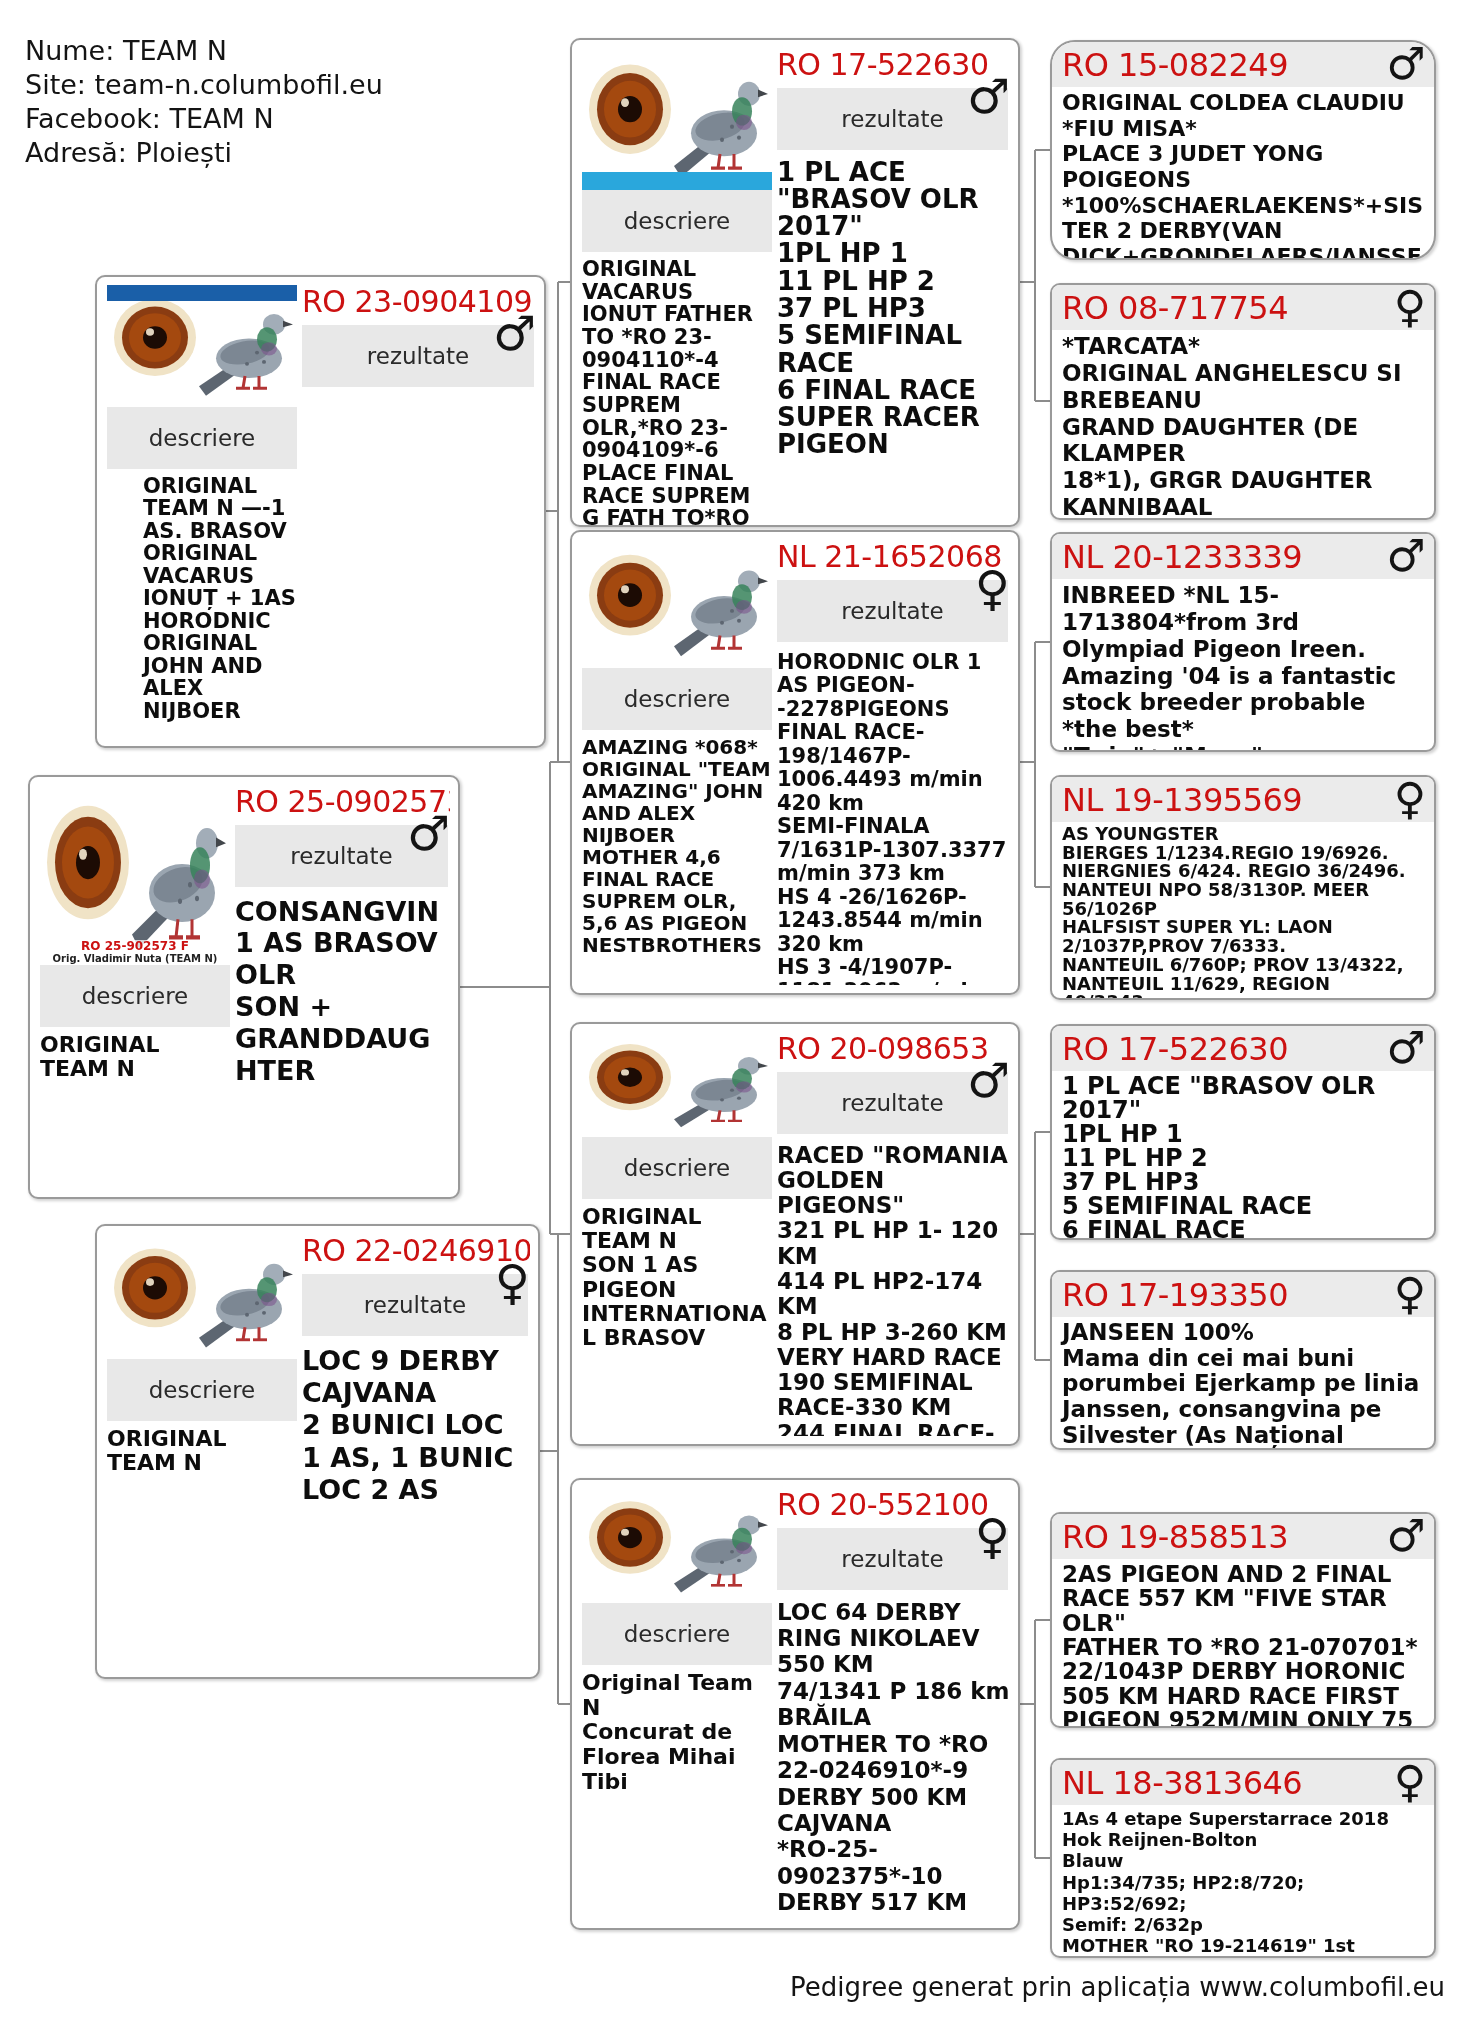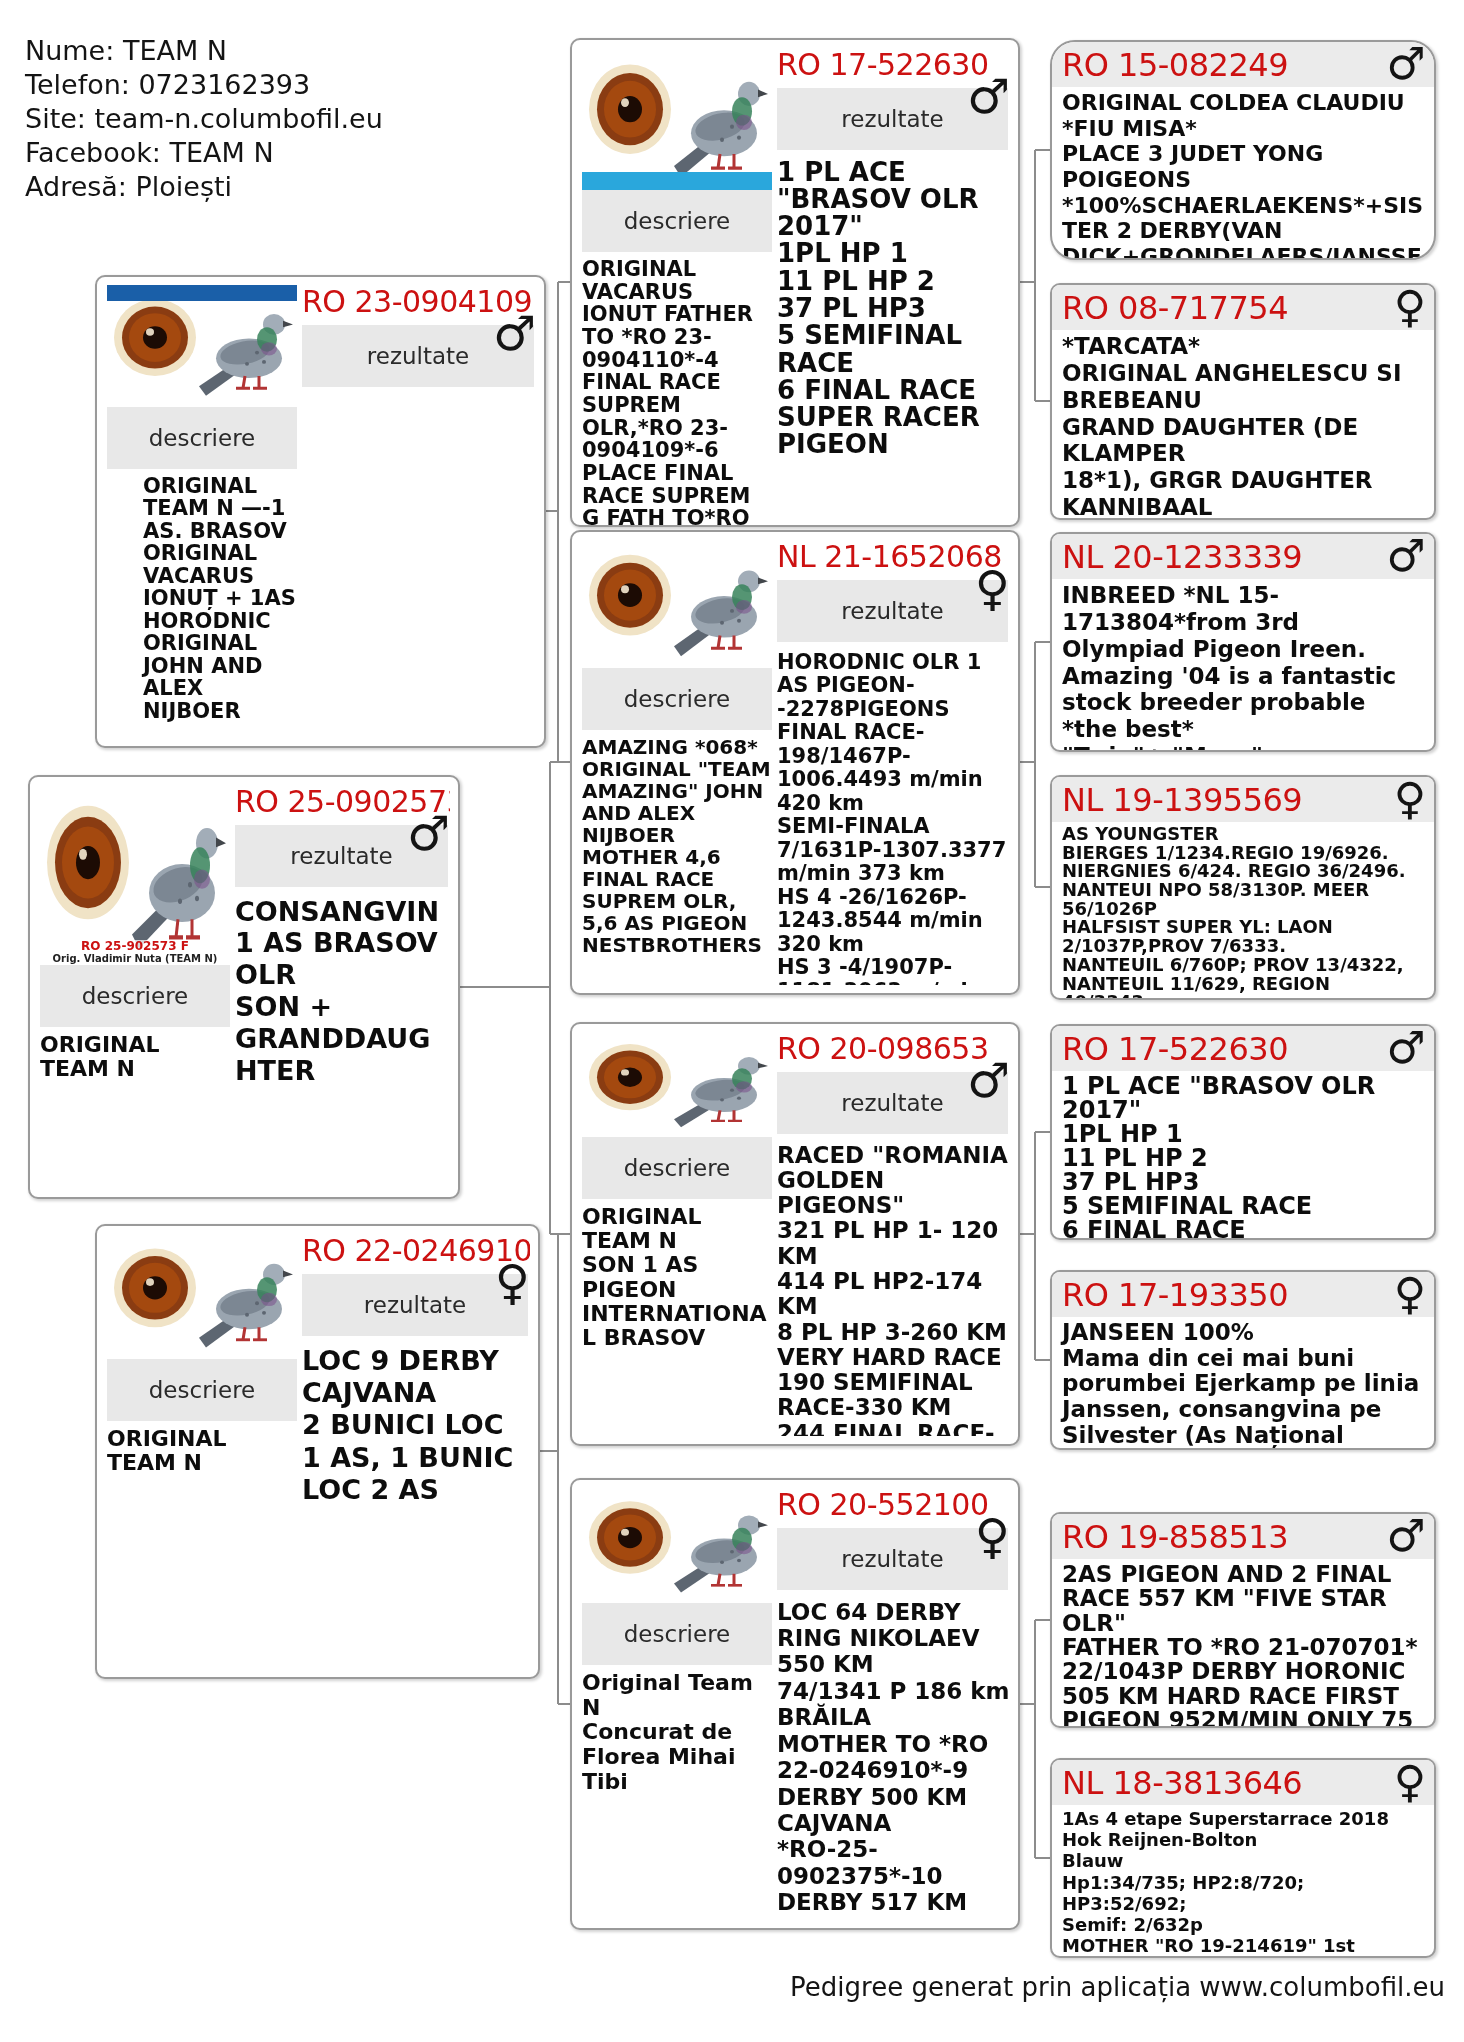--- a/index.html
+++ b/index.html
@@ -36,21 +36,20 @@
   .connectors { position:absolute; left:0; top:0; pointer-events:none; }
   .footer { position:absolute; left:640px; top:1972px; width:805px; text-align:right; font-size:26px; color:#141414; }
 </style>
 </head>
 <body>
 
 <div class="page">
 
   <div class="contact">
     <div>Nume: TEAM N</div>
-    <div>Telefon: 0723162393</div>
     <div>Site: team-n.columbofil.eu</div>
     <div>Facebook: TEAM N</div>
     <div>Adresă: Ploiești</div>
   </div>
 
   <svg class="connectors" width="1464" height="2042" viewBox="0 0 1464 2042">
     <path d="M546 511 H558 M558 282 V762 M558 282 H570 M558 762 H570" stroke="#8c8c8c" stroke-width="2" fill="none"></path>
     <path d="M460 987 H550 M550 762 V1234 M550 762 H570 M550 1234 H570" stroke="#8c8c8c" stroke-width="2" fill="none"></path>
     <path d="M540 1451 H558 M558 1234 V1704 M558 1234 H570 M558 1704 H570" stroke="#8c8c8c" stroke-width="2" fill="none"></path>
     <path d="M1020 282 H1035 M1035 150 V401 M1035 150 H1050 M1035 401 H1050" stroke="#8c8c8c" stroke-width="2" fill="none"></path>

